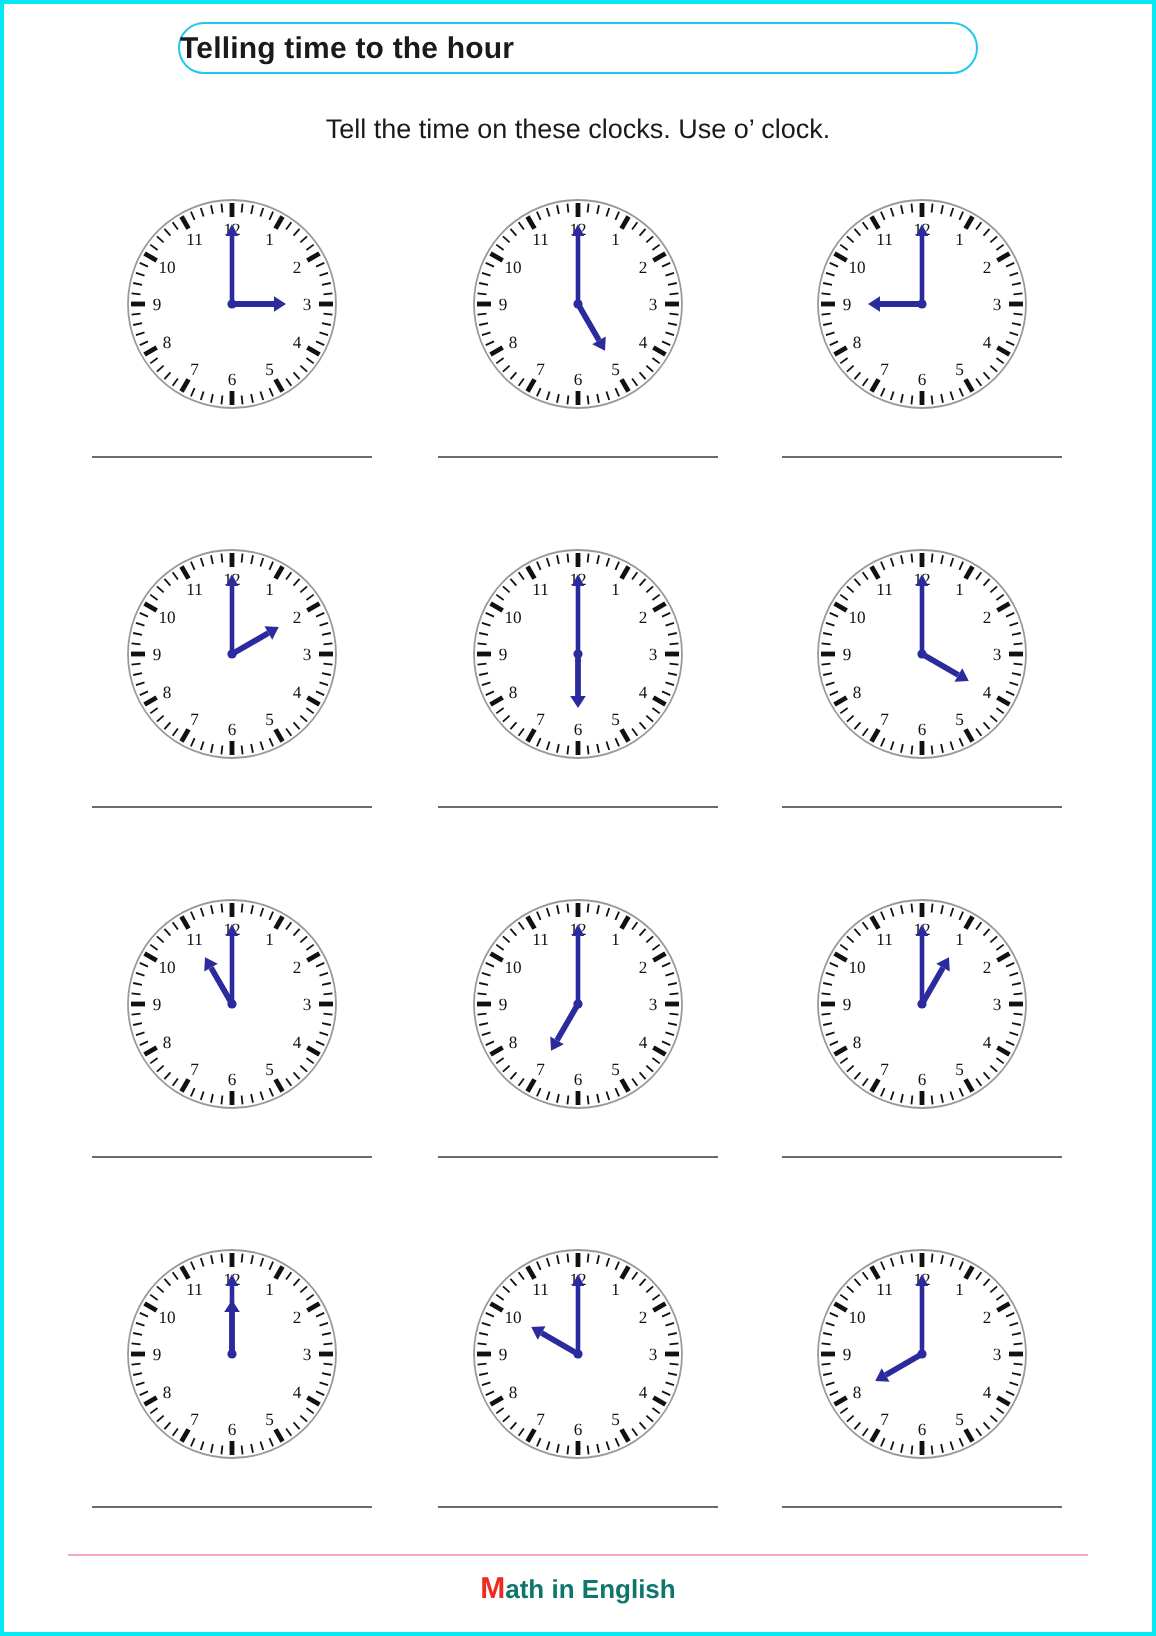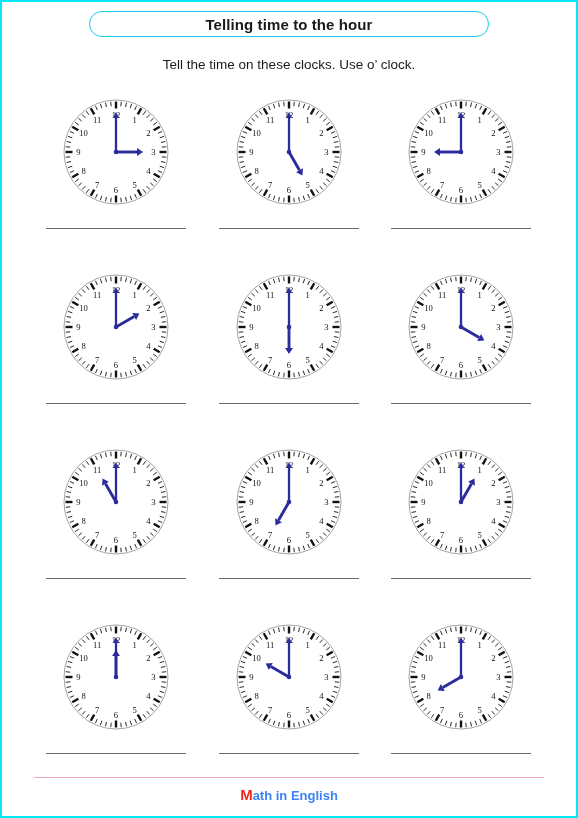--- a/index.html
+++ b/index.html
@@ -32,21 +32,20 @@
   }
   .title-pill {
     box-sizing: border-box;
     width: 400px;
     height: 26px;
     border: 1.4px solid #1ec8ef;
     border-radius: 13px;
     background: #ffffff;
     display: flex;
     align-items: center;
-    justify-content: center;
   }
   .title-text {
     font-size: 15px;
     font-weight: bold;
     color: #1a1a1a;
     letter-spacing: 0.1px;
     white-space: nowrap;
   }
   
   .instruction {
@@ -111,21 +110,21 @@
     text-align: center;
     font-size: 13px;
     font-weight: bold;
     line-height: 1;
   }
   .brand-m {
     color: #ef2a20;
     font-size: 15px;
   }
   .brand-rest {
-    color: #3b82f6;
+    color: #0f766e;
   }
 </style>
 </head>
 <body>
 
 <div class="page">
 
   <div class="title-wrap">
     <div class="title-pill">
       <span class="title-text">Telling time to the hour</span>

